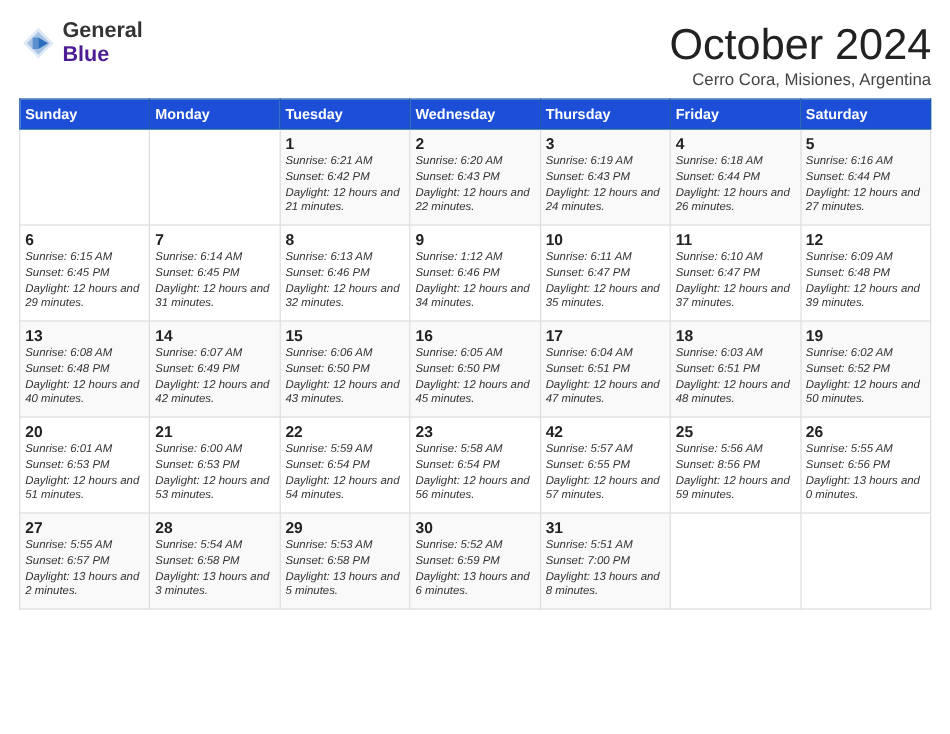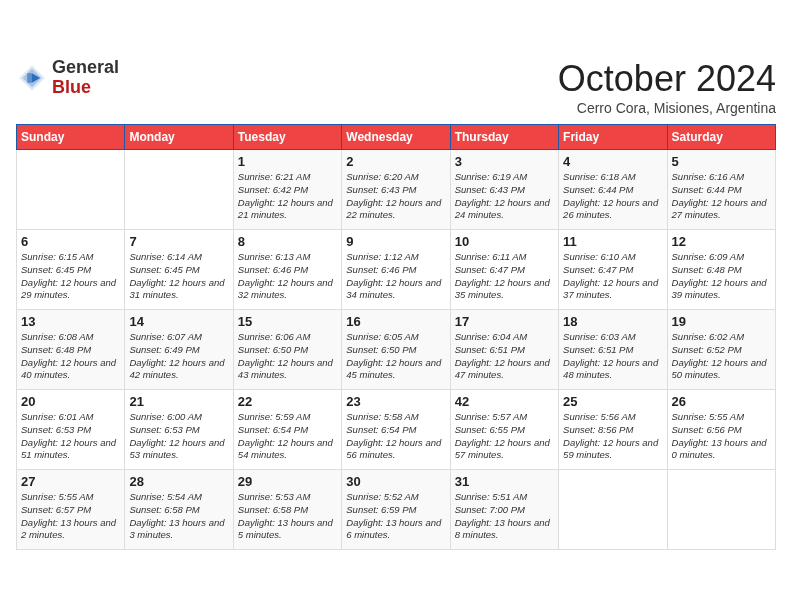--- a/index.html
+++ b/index.html
@@ -8,41 +8,40 @@
       background: #fff;
       width: 792px;
       min-height: 612px;
       padding: 16px;
     }
     .header {
       display: flex;
       justify-content: space-between;
       align-items: flex-start;
       margin-bottom: 8px;
-      margin-top: 42px;
     }
     .logo {
       display: flex;
       align-items: center;
       gap: 4px;
     }
     .logo-text {
       display: flex;
       flex-direction: column;
       line-height: 1.1;
     }
     .logo-general {
       font-size: 18px;
       font-weight: bold;
       color: #333;
     }
     .logo-blue {
       font-size: 18px;
       font-weight: bold;
-      color: #b91c1c;
+      color: #4c1d95;
     }
     .logo-icon {
       width: 32px;
       height: 32px;
     }
     .title-block {
       text-align: right;
     }
     .month-title {
       font-size: 36px;
@@ -52,21 +51,21 @@
     .subtitle {
       font-size: 14px;
       color: #444;
     }
     table {
       width: 100%;
       border-collapse: collapse;
       table-layout: fixed;
     }
     thead tr th {
-      background-color: #ef4444;
+      background-color: #1d4ed8;
       color: #fff;
       font-size: 12px;
       font-weight: bold;
       padding: 5px 4px;
       text-align: left;
       border: 1px solid #1a5aaa;
     }
     tbody tr td {
       vertical-align: top;
       padding: 4px 4px;

